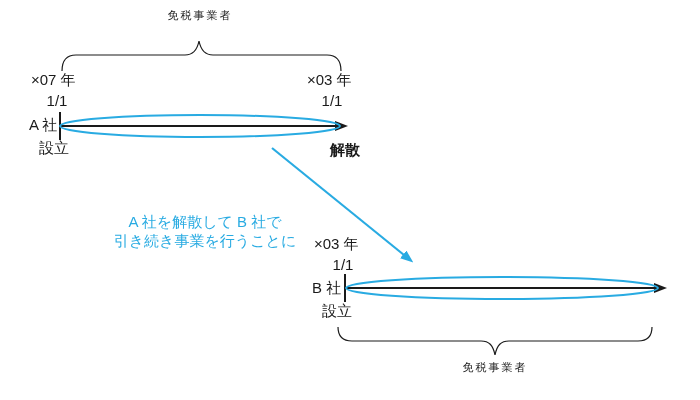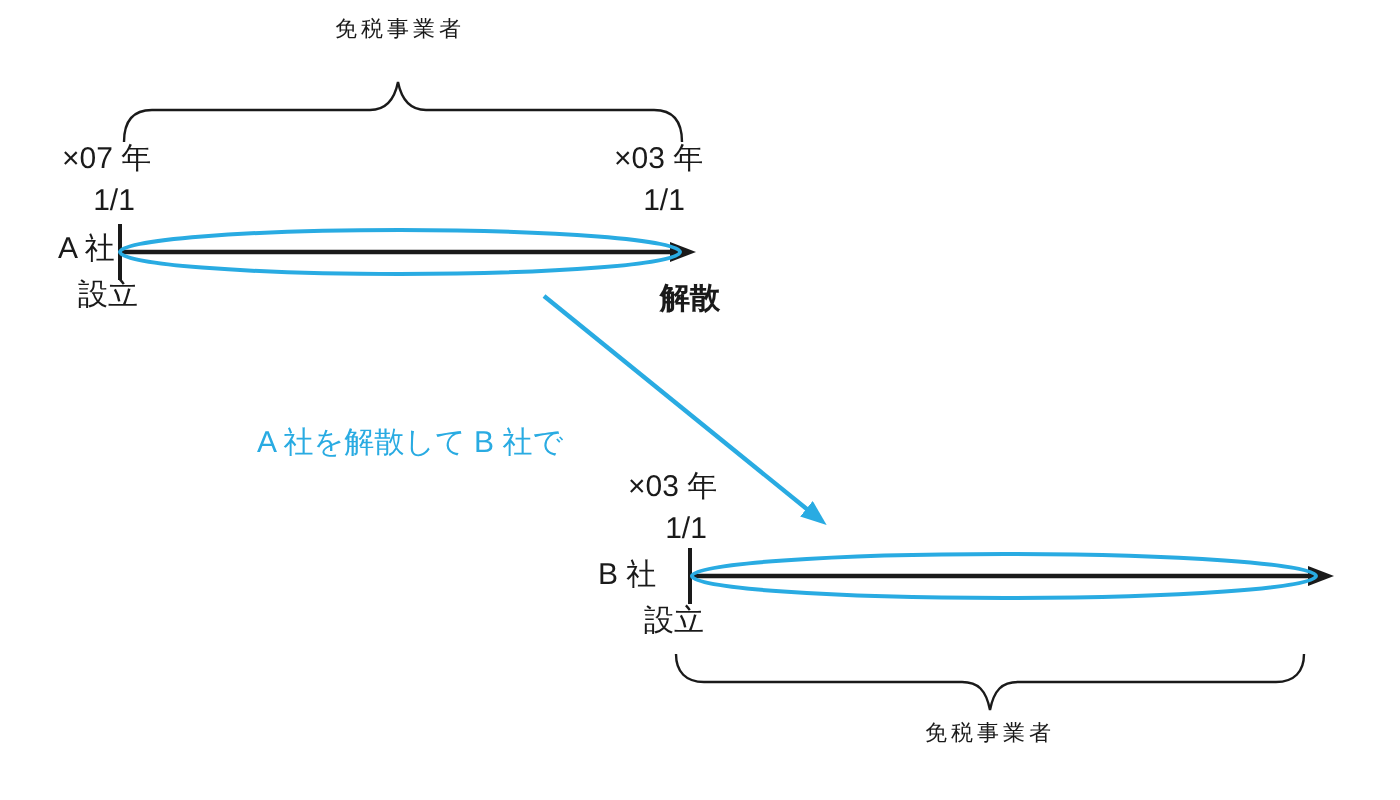--- a/index.html
+++ b/index.html
@@ -70,22 +70,23 @@
   <div class="t c" style="left:57px; top:92px;">1/1</div>
   <div class="t" style="left:29px; top:116px;">A 社</div>
   <div class="t" style="left:39px; top:139px;">設立</div>
 
   <div class="t" style="left:307px; top:71px;">×03 年</div>
   <div class="t c" style="left:332px; top:92px;">1/1</div>
   <div class="t" style="left:330px; top:141px;font-weight:bold;">解散</div>
 
   <div class="t blue-note c" style="left:205px; top:184px;margin-top:28px;">
     <div>A 社を解散して B 社で</div>
+    <div>引き続き事業を行うことに</div>
   </div>
 
   <div class="t" style="left:314px; top:235px;">×03 年</div>
   <div class="t c" style="left:343px; top:256px;">1/1</div>
-  <div class="t" style="left:299px; top:279px;">B 社</div>
+  <div class="t" style="left:312px; top:279px;">B 社</div>
   <div class="t" style="left:322px; top:302px;">設立</div>
 
   <div class="t brace-label c" style="left:495px; top:361px;">免税事業者</div>
 
 </div>
 
 </body></html>

